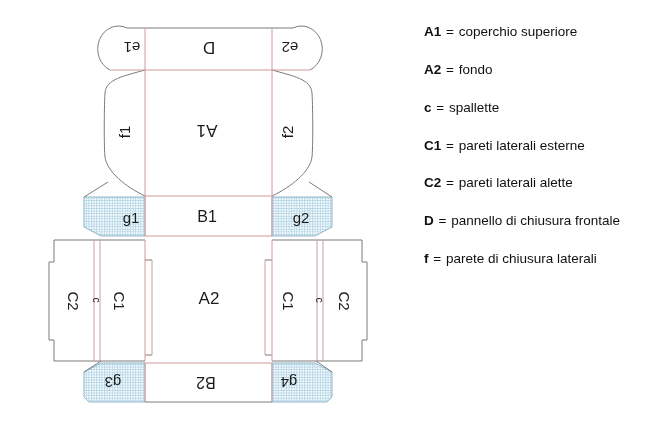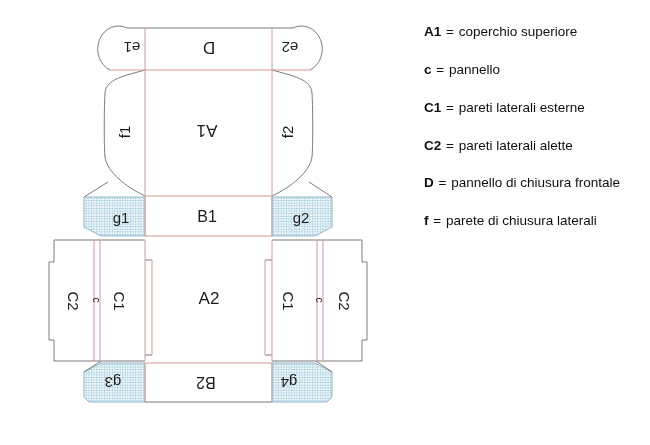--- a/index.html
+++ b/index.html
@@ -79,38 +79,39 @@
 
   <div class="labels">
     <span class="dlabel r180 fs15" style="left:132px;top:47px">e1</span>
     <span class="dlabel r180 fs17" style="left:209px;top:47px">D</span>
     <span class="dlabel r180 fs15" style="left:290px;top:47px">e2</span>
 
     <span class="dlabel rn90 fs15" style="left:124px;top:132px">f1</span>
     <span class="dlabel r180 fs17" style="left:207px;top:130px">A1</span>
     <span class="dlabel rn90 fs15" style="left:287px;top:132px">f2</span>
 
-    <span class="dlabel fs15" style="left:121px;top:217px">g1</span>
+    <span class="dlabel fs15" style="left:131px;top:217px">g1</span>
     <span class="dlabel fs16" style="left:207px;top:217px">B1</span>
     <span class="dlabel fs15" style="left:301px;top:217px">g2</span>
 
     <span class="dlabel r90 fs15" style="left:73px;top:301px">C2</span>
     <span class="dlabel r90 fs10" style="left:97px;top:300px">c</span>
     <span class="dlabel r90 fs15" style="left:119px;top:301px">C1</span>
     <span class="dlabel fs17" style="left:209px;top:298px">A2</span>
     <span class="dlabel r90 fs15" style="left:288px;top:301px">C1</span>
     <span class="dlabel r90 fs10" style="left:320px;top:300px">c</span>
     <span class="dlabel r90 fs15" style="left:344px;top:301px">C2</span>
 
     <span class="dlabel r180 fs15" style="left:113px;top:382px">g3</span>
     <span class="dlabel r180 fs16" style="left:206px;top:382px">B2</span>
     <span class="dlabel r180 fs15" style="left:289px;top:382px">g4</span>
   </div>
 </div>
 
 <div class="legend">
   <div class="lrow"><span class="lkey">A1</span> <span class="leq">=</span> <span>coperchio superiore</span></div>
-  <div class="lrow"><span class="lkey">c</span> <span class="leq">=</span> <span>pannello</span></div>
+  <div class="lrow"><span class="lkey">A2</span> <span class="leq">=</span> <span>fondo</span></div>
+  <div class="lrow"><span class="lkey">c</span> <span class="leq">=</span> <span>spallette</span></div>
   <div class="lrow"><span class="lkey">C1</span> <span class="leq">=</span> <span>pareti laterali esterne</span></div>
   <div class="lrow"><span class="lkey">C2</span> <span class="leq">=</span> <span>pareti laterali alette</span></div>
   <div class="lrow"><span class="lkey">D</span> <span class="leq">=</span> <span>pannello di chiusura frontale</span></div>
   <div class="lrow"><span class="lkey">f</span> <span class="leq">=</span> <span>parete di chiusura laterali</span></div>
 </div>
 
 </body></html>

